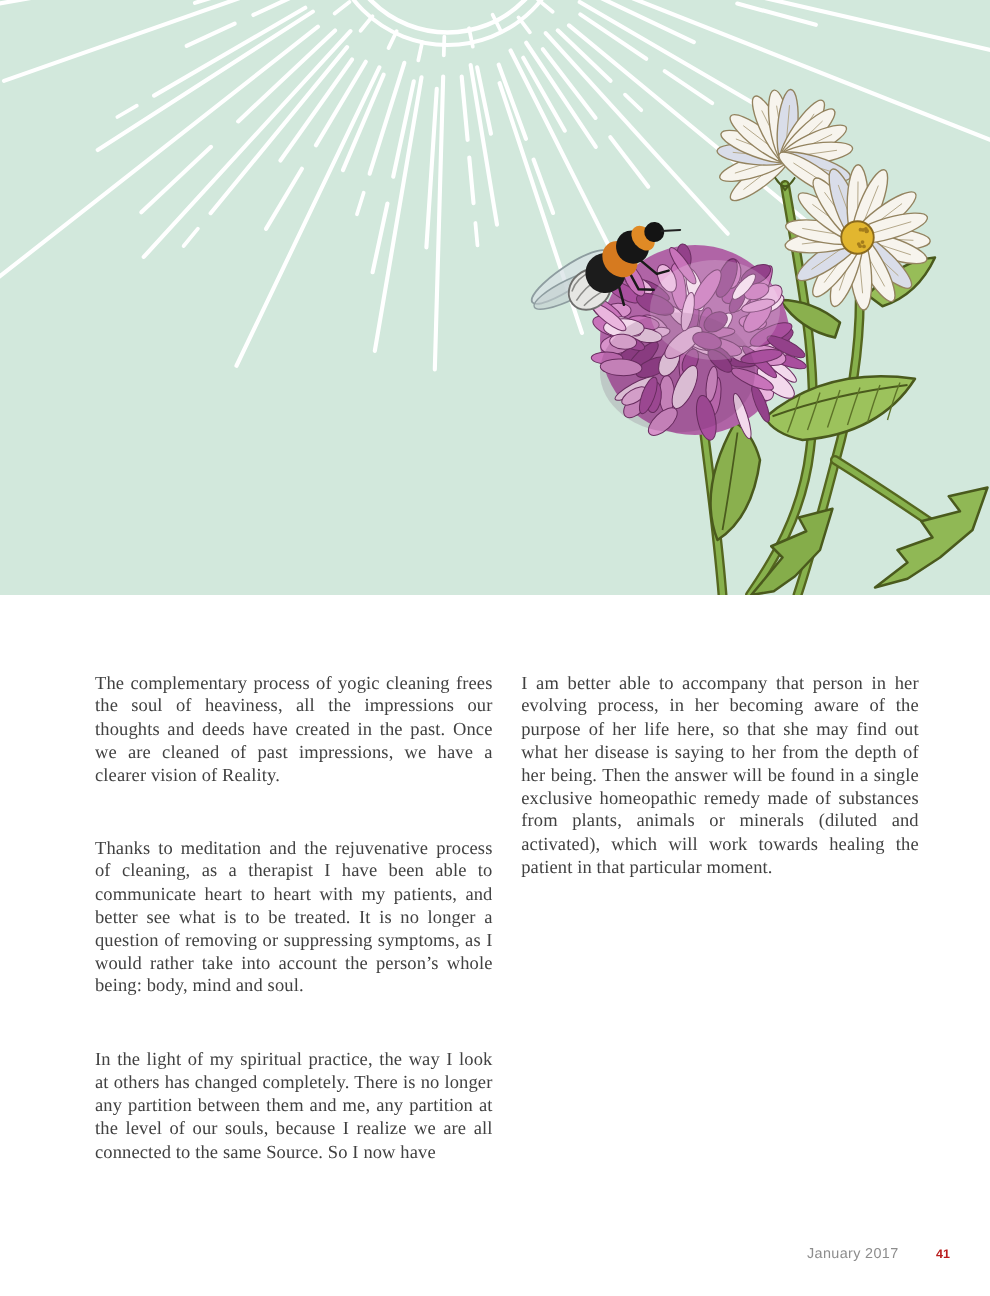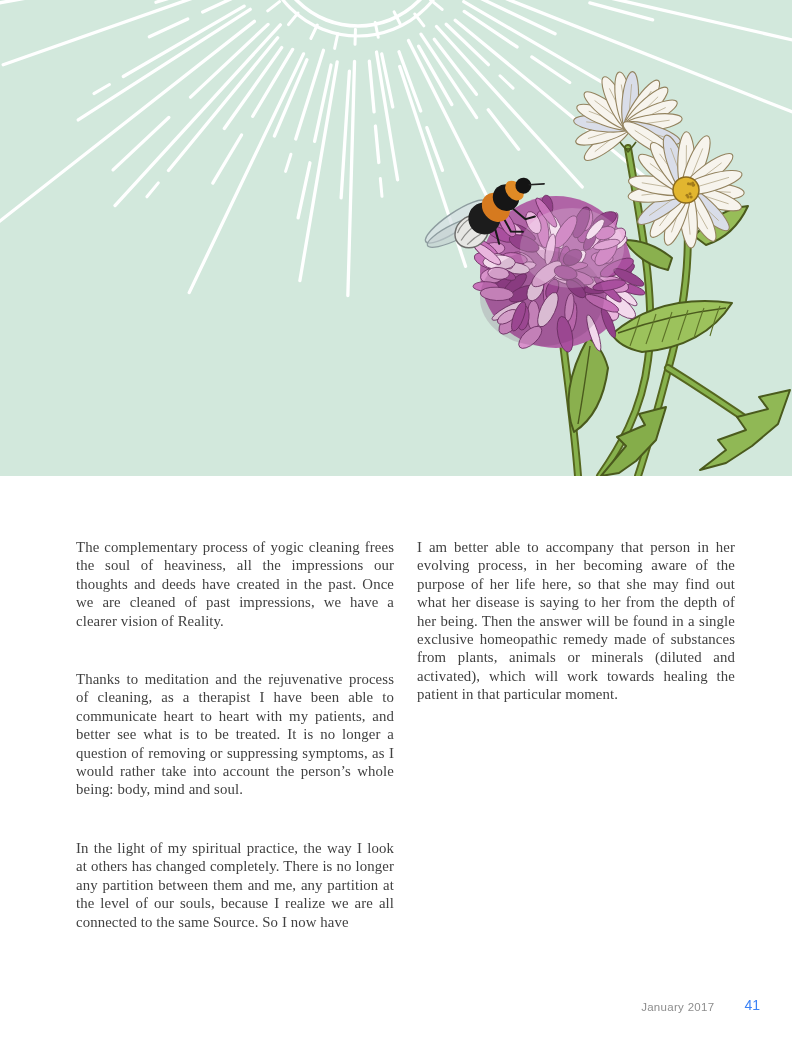--- a/index.html
+++ b/index.html
@@ -6,21 +6,21 @@
   body{width:792px;height:1037px;background:#ffffff;font-family:"Liberation Serif","DejaVu Serif",serif;}
   .page{position:relative;width:792px;height:1037px;overflow:hidden;background:#ffffff;}
   .hero{position:relative;width:792px;height:476px;background:#d2e8dc;overflow:hidden;}
   .hero svg{position:absolute;left:0;top:0;}
   .article{display:flex;gap:23px;margin:62px 57px 0 76px;}
   .col{width:318px;}
   .col p{margin:0 0 40px 0;font-size:14.8px;line-height:18.4px;color:#414141;text-align:justify;letter-spacing:0.1px;}
   .end-dot{display:inline-block;width:7px;height:7px;border-radius:50%;background:#c49fb5;border:1px solid #a87f99;margin-left:4px;vertical-align:baseline;}
   .footer{position:absolute;top:997px;right:32px;display:flex;align-items:flex-end;gap:30px;font-family:"Liberation Sans","DejaVu Sans",sans-serif;}
   .issue{font-size:11.5px;color:#8d8d8d;letter-spacing:0.3px;}
-  .pagenum{font-size:14px;color:#3b82f6;font-weight:400;}
+  .pagenum{font-size:10px;color:#b91c1c;font-weight:700;}
 </style>
 </head>
 <body>
 
 <div class="page">
 
   <div class="hero">
     <svg id="hero-art" width="792" height="476" viewBox="0 0 792 476">
         <circle cx="358" cy="-60" r="86" fill="none" stroke="#ffffff" stroke-width="3.6"></circle>
         <circle cx="358" cy="-60" r="96" fill="none" stroke="#ffffff" stroke-width="3.2"></circle>

